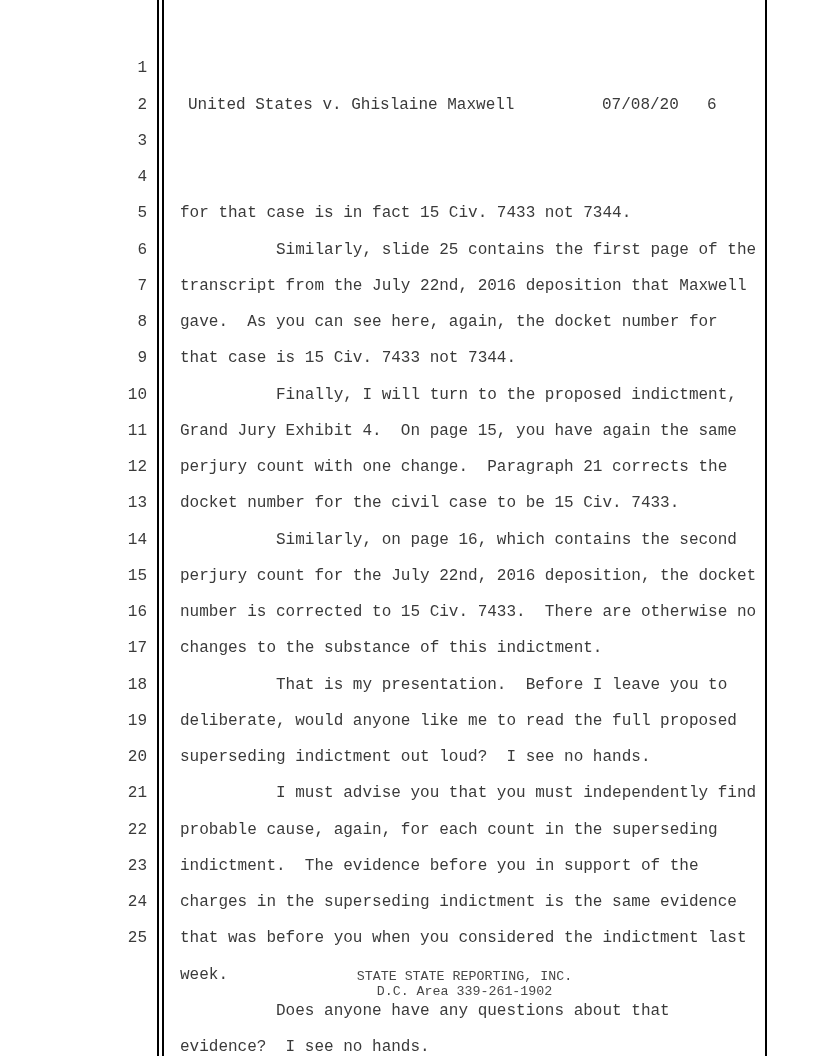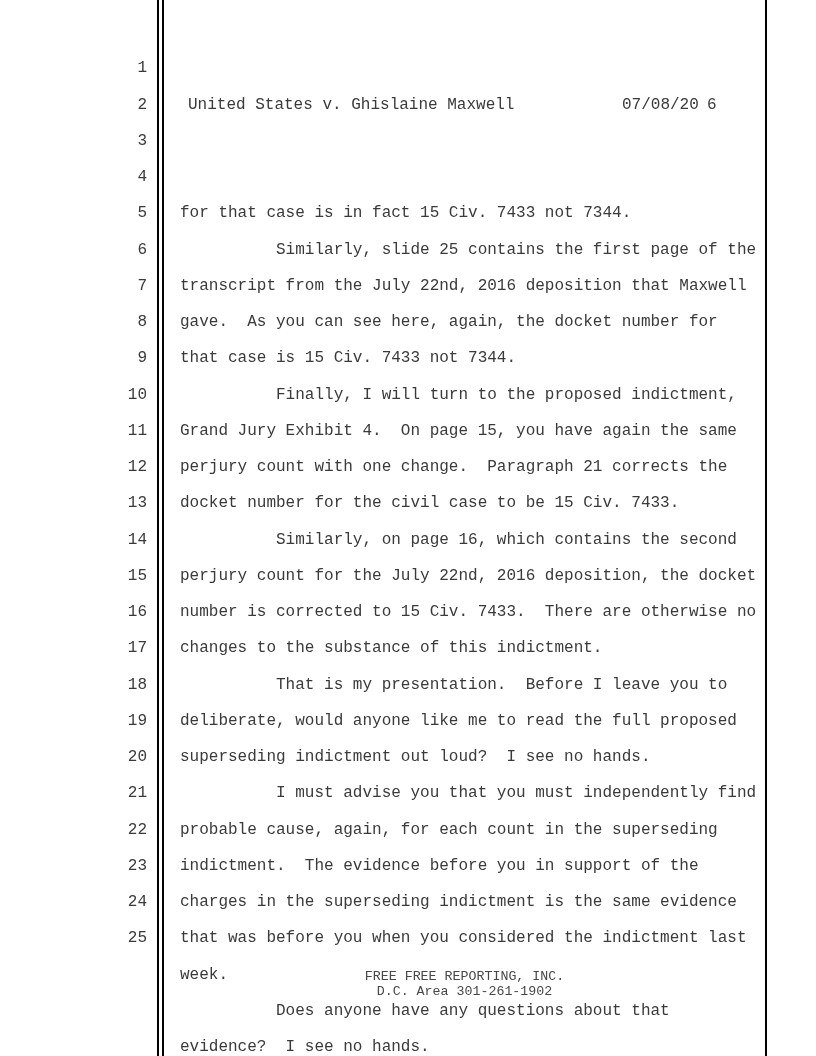--- a/index.html
+++ b/index.html
@@ -59,21 +59,21 @@
     height: 36.25px;
     text-align: center;
   }
   .header-row span {
     position: absolute;
     top: 0;
     line-height: 36.25px;
     white-space: pre;
   }
   .h-title { left: 8px; }
-  .h-date  { left: 442px; }
+  .h-date  { left: 422px; }
   .h-page  { left: 527px; }
   .text-row {
     height: 36.25px;
     line-height: 36.25px;
     white-space: pre;
   }
   .num-row {
     height: 36.25px;
     line-height: 36.25px;
   }
@@ -102,17 +102,17 @@
   <div class="content">
     <div class="header-row">
       <span class="h-title">United States v. Ghislaine Maxwell</span>
       <span class="h-date">07/08/20</span>
       <span class="h-page">6</span>
     </div>
     <div id="line-texts"><div class="text-row">for that case is in fact 15 Civ. 7433 not 7344.</div><div class="text-row">          Similarly, slide 25 contains the first page of the</div><div class="text-row">transcript from the July 22nd, 2016 deposition that Maxwell</div><div class="text-row">gave.  As you can see here, again, the docket number for</div><div class="text-row">that case is 15 Civ. 7433 not 7344.</div><div class="text-row">          Finally, I will turn to the proposed indictment,</div><div class="text-row">Grand Jury Exhibit 4.  On page 15, you have again the same</div><div class="text-row">perjury count with one change.  Paragraph 21 corrects the</div><div class="text-row">docket number for the civil case to be 15 Civ. 7433.</div><div class="text-row">          Similarly, on page 16, which contains the second</div><div class="text-row">perjury count for the July 22nd, 2016 deposition, the docket</div><div class="text-row">number is corrected to 15 Civ. 7433.  There are otherwise no</div><div class="text-row">changes to the substance of this indictment.</div><div class="text-row">          That is my presentation.  Before I leave you to</div><div class="text-row">deliberate, would anyone like me to read the full proposed</div><div class="text-row">superseding indictment out loud?  I see no hands.</div><div class="text-row">          I must advise you that you must independently find</div><div class="text-row">probable cause, again, for each count in the superseding</div><div class="text-row">indictment.  The evidence before you in support of the</div><div class="text-row">charges in the superseding indictment is the same evidence</div><div class="text-row">that was before you when you considered the indictment last</div><div class="text-row">week.</div><div class="text-row">          Does anyone have any questions about that</div><div class="text-row">evidence?  I see no hands.</div></div>
   </div>
 
   <div class="footer" id="footer">
-      <div class="footer-line">FREE FREE REPORTING, INC.</div>
-      <div class="footer-line">D.C. Area 301-261-1902</div>
+      <div class="footer-line">STATE STATE REPORTING, INC.</div>
+      <div class="footer-line">D.C. Area 339-261-1902</div>
     </div>
 
 </div>
 
 </body></html>

